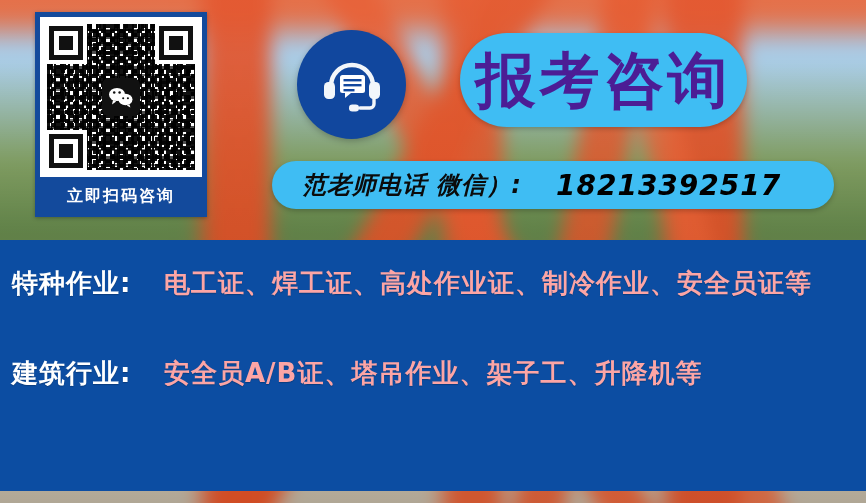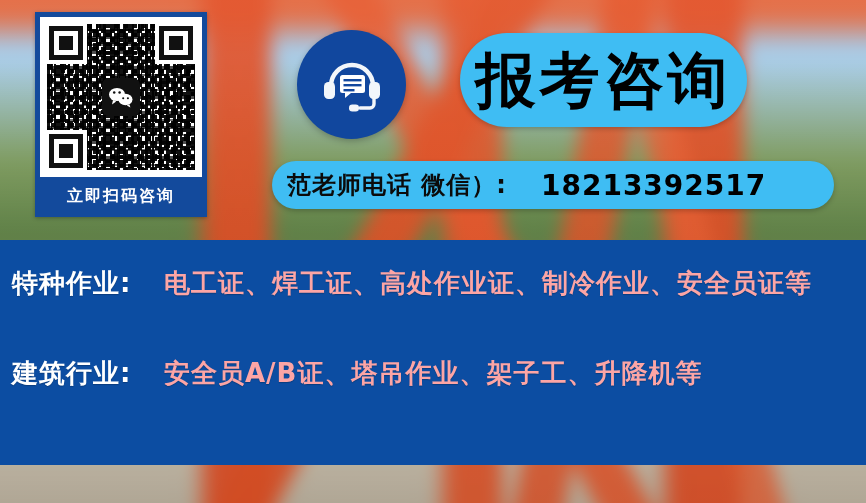--- a/index.html
+++ b/index.html
@@ -141,33 +141,34 @@
     display: flex;
     align-items: center;
     box-shadow: 0 2px 5px rgba(0,0,0,.22);
   }
   .pill-title {
     left: 460px; top: 33px;
     width: 287px; height: 94px;
     justify-content: center;
   }
   .pill-title span {
-    color: #000000;
+    color: #4c1d95;
     font-size: 60px;
     font-weight: bold;
     letter-spacing: 4px;
     line-height: 1;
     font-family: "DejaVu Sans", "Liberation Sans", sans-serif;
   }
   .pill-phone {
     left: 272px; top: 161px;
     width: 562px; height: 48px;
-    padding: 0 15px;
+    padding: 0 30px;
     justify-content: flex-start;
     gap: 34px;
+    font-style: italic;
   }
   .pill-phone .ph-label {
     color: #0b0b0b;
     font-size: 24px;
     font-weight: bold;
     letter-spacing: 1px;
     white-space: nowrap;
     font-family: "DejaVu Sans", "Liberation Sans", sans-serif;
   }
   .pill-phone .ph-number {
@@ -176,21 +177,21 @@
     font-weight: bold;
     letter-spacing: 1px;
     white-space: nowrap;
     font-family: "DejaVu Sans", "Liberation Sans", sans-serif;
   }
 
   
   .list-panel {
     position: absolute;
     left: 0; top: 240px;
-    width: 866px; height: 225px;
+    width: 866px; height: 251px;
     background: #0c4da2;
     padding: 26px 0 0 12px;
   }
   .list-row {
     display: flex;
     align-items: baseline;
     height: 45px;
     white-space: nowrap;
   }
   .row-key {

